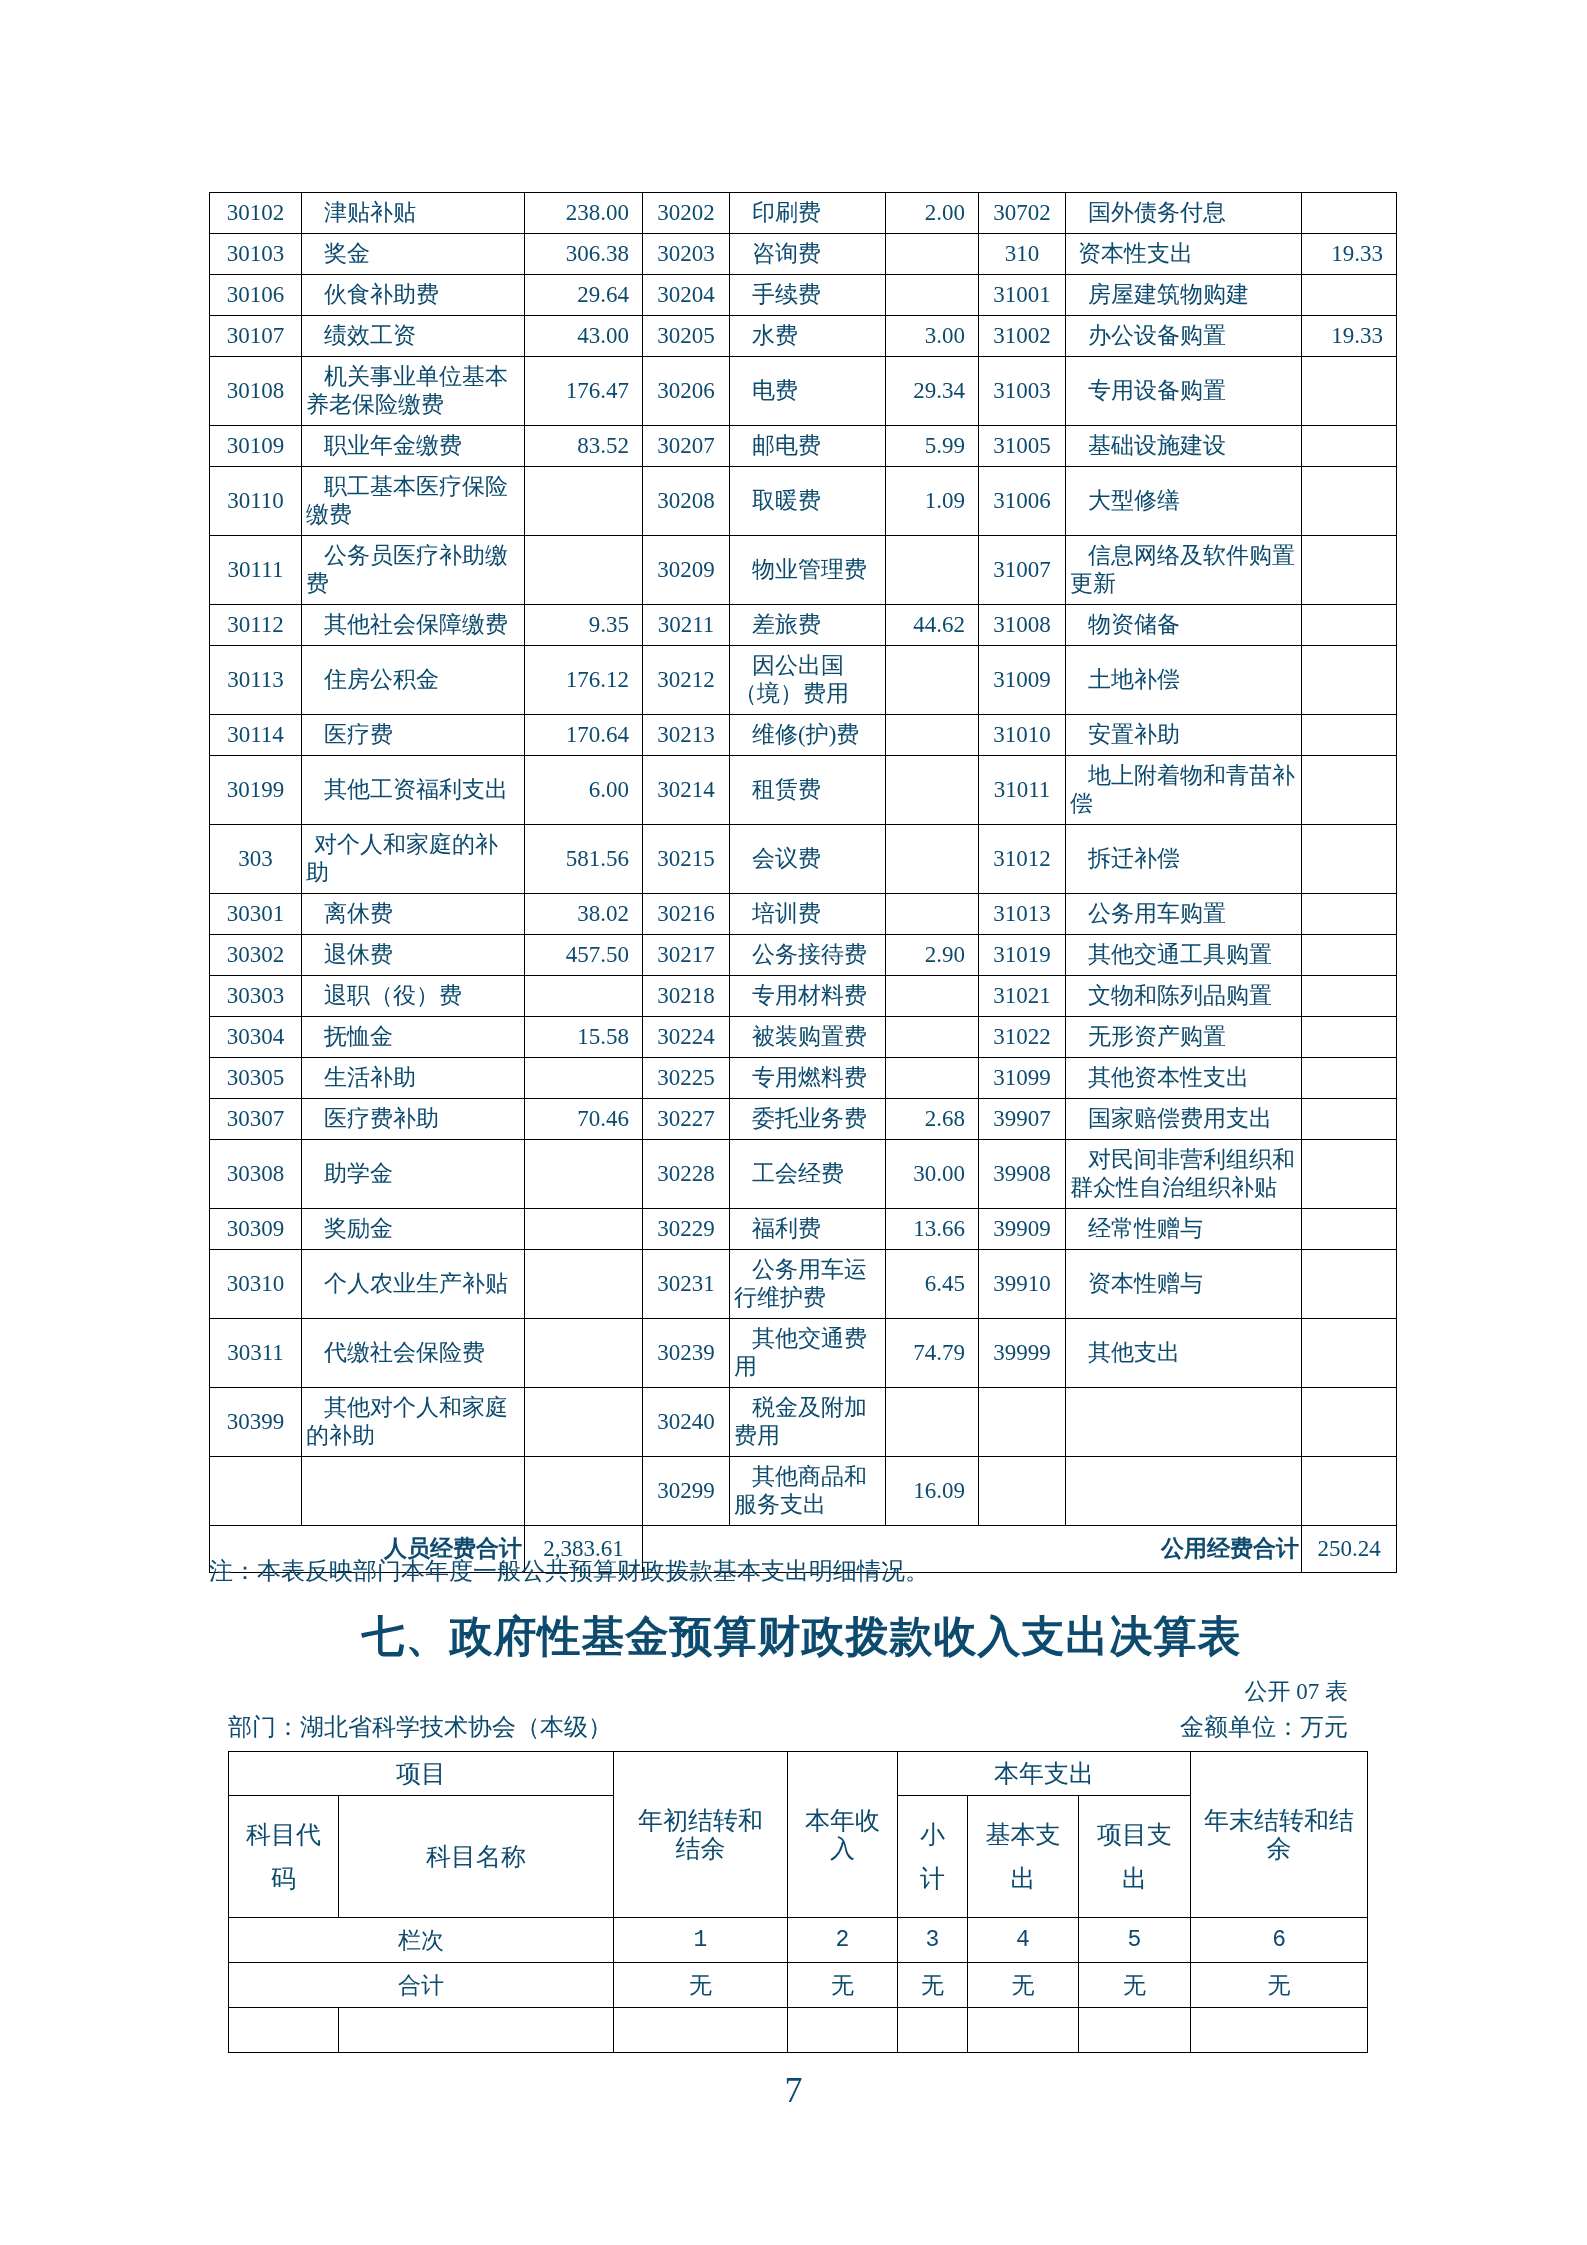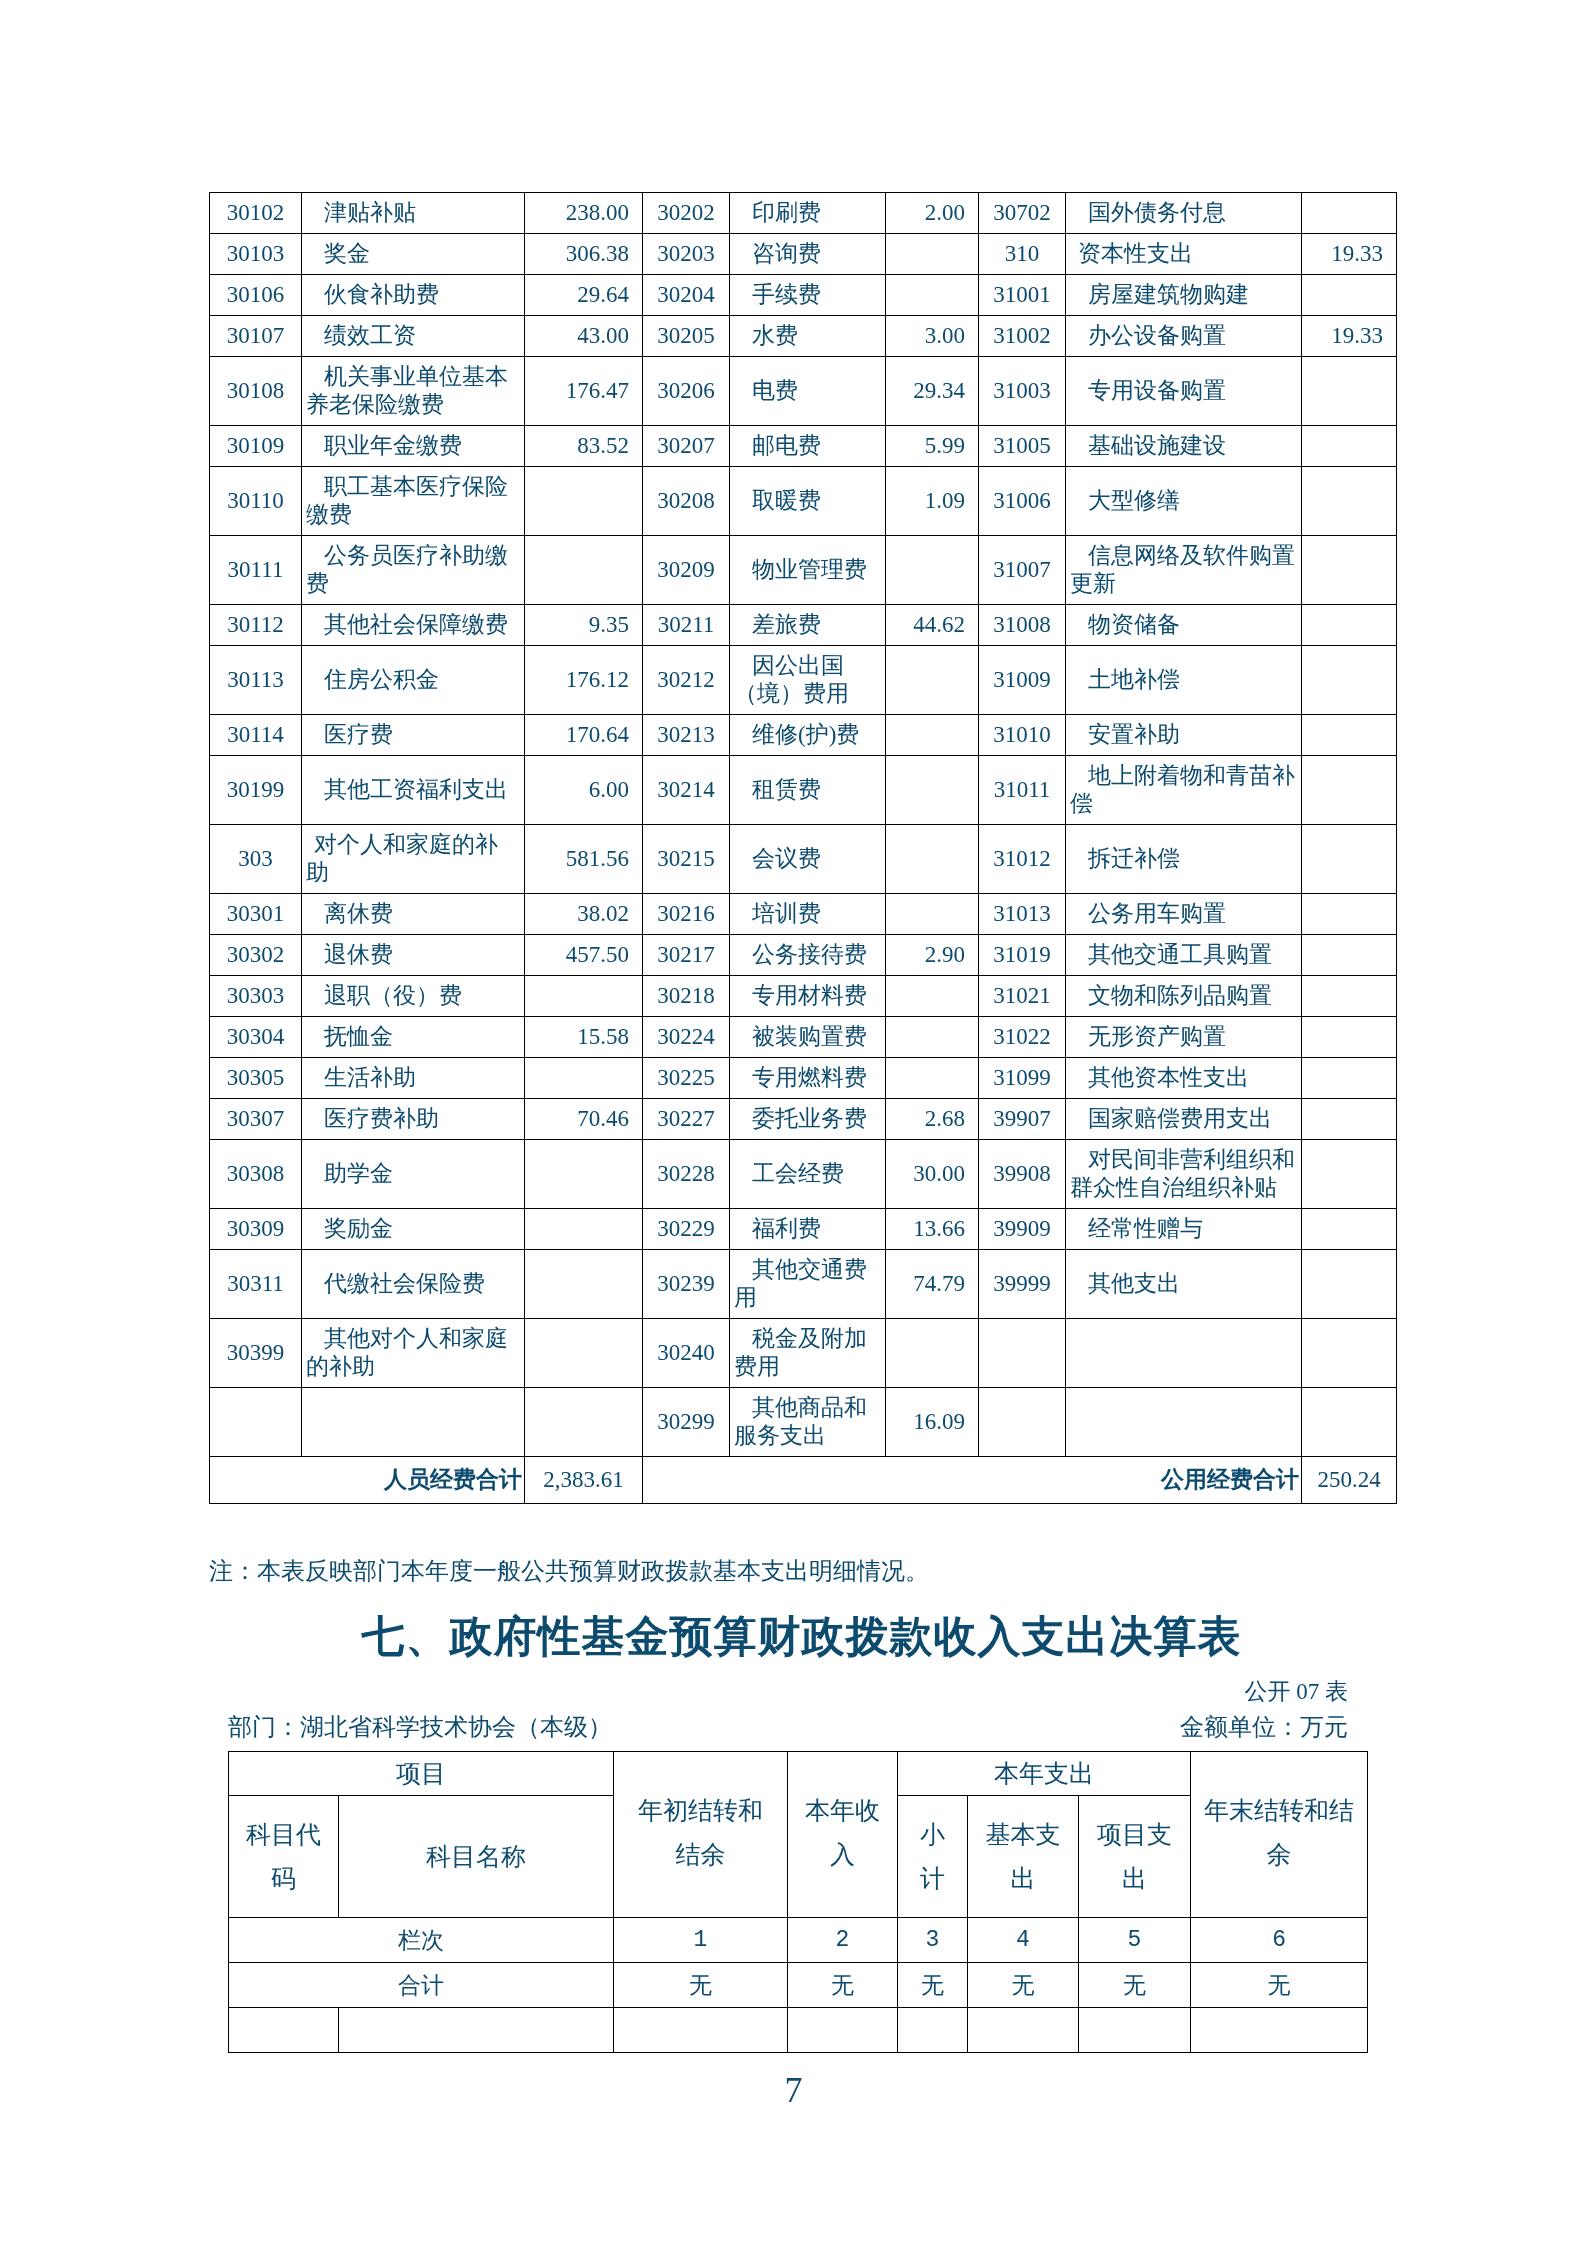--- a/index.html
+++ b/index.html
@@ -55,21 +55,21 @@
   }
   
   .t2{
     position:absolute;left:228px;top:1751px;
     border-collapse:collapse;table-layout:fixed;
     width:1139px;font-size:23px;
   }
   .t2 th,.t2 td{border:1px solid #000;vertical-align:middle;overflow:hidden;word-break:break-word;margin-top:29px;}
   .t2 th{font-weight:normal;font-size:25px;padding:0 12px;text-align:center;}
   .t2 tr.hA th.one{height:43px;line-height:34px;}
-  .t2 th.sp{line-height:44px;font-family:Liberation Mono, monospace;}
+  .t2 th.sp{line-height:28px;}
   .t2 tr.hB th{height:121px;line-height:44px;}
   .t2 tbody td{height:44px;text-align:center;padding:0 20px;font-family:Liberation Mono, monospace;}
   
   .pageno{
     position:absolute;left:0;top:2068px;width:1587px;
     text-align:center;font-size:36px;line-height:44px;
   }
 </style>
 </head>
 <body>
@@ -311,20 +311,31 @@
         </tr>
         <tr>
           <td class="code">30309</td>
           <td class="name">奖励金</td>
           <td class="val"></td>
           <td class="code">30229</td>
           <td class="name">福利费</td>
           <td class="val">13.66</td>
           <td class="code">39909</td>
           <td class="name">经常性赠与</td>
+          <td class="val"></td>
+        </tr>
+        <tr>
+          <td class="code">30310</td>
+          <td class="name">个人农业生产补贴</td>
+          <td class="val"></td>
+          <td class="code">30231</td>
+          <td class="name">公务用车运行维护费</td>
+          <td class="val">6.45</td>
+          <td class="code">39910</td>
+          <td class="name">资本性赠与</td>
           <td class="val"></td>
         </tr>
         <tr>
           <td class="code">30311</td>
           <td class="name">代缴社会保险费</td>
           <td class="val"></td>
           <td class="code">30239</td>
           <td class="name">其他交通费用</td>
           <td class="val">74.79</td>
           <td class="code">39999</td>

